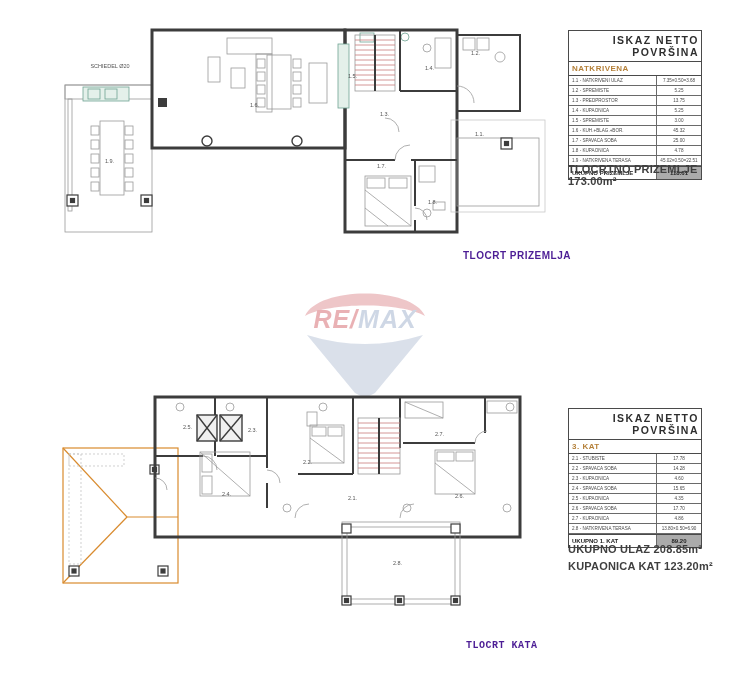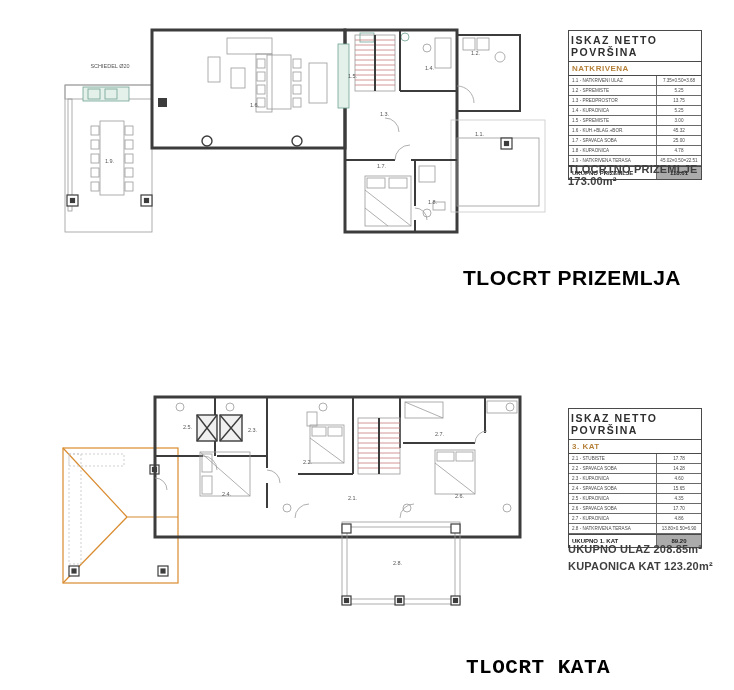--- a/index.html
+++ b/index.html
@@ -1,22 +1,22 @@
 <!DOCTYPE html>
 <html><head>
 <meta charset="utf-8">
 <style>
   html,body{margin:0;padding:0;background:#ffffff;}
   #canvas{position:relative;width:734px;height:690px;background:#ffffff;overflow:hidden;
           font-family:"Liberation Sans", sans-serif;color:#3d3d3d;}
   .plan{position:absolute;z-index:2;}
-  .caption{position:absolute;z-index:3;font-size:21px;font-weight:600;letter-spacing:.5px;color:#000000;margin-top:16px;}
+  .caption{position:absolute;z-index:3;font-size:10px;font-weight:600;letter-spacing:.5px;color:#4c1d95;}
   
   .area-table{position:absolute;left:568px;width:132px;border:1.5px solid #4a4a4a;background:#fff;z-index:3;}
-  .tbl-title{border-bottom:1px solid #4a4a4a;padding:3px 2px;text-align:left;font-weight:bold;
+  .tbl-title{border-bottom:1px solid #4a4a4a;padding:3px 2px;text-align:right;font-weight:bold;
              font-size:10.5px;letter-spacing:1.5px;line-height:12px;color:#2e2e2e;}
   .tbl-section{border-bottom:1px solid #4a4a4a;padding:2px 3px;font-size:8px;font-weight:bold;
                color:#b5813a;letter-spacing:.5px;}
   .trow{display:flex;border-bottom:1px solid #6a6a6a;height:9px;align-items:center;}
   .trow:last-child{border-bottom:none;}
   .tlabel{flex:1;font-size:4.6px;color:#4a4a4a;padding-left:3px;white-space:nowrap;overflow:hidden;}
   .tval{width:44px;border-left:1px solid #6a6a6a;font-size:4.6px;color:#4a4a4a;text-align:center;
         align-self:stretch;display:flex;align-items:center;justify-content:center;}
   .trow.total{height:12px;border-top:1px solid #4a4a4a;}
   .trow.total .tlabel{font-size:6px;font-weight:bold;color:#222;}
@@ -24,20 +24,27 @@
   .summary{position:absolute;z-index:3;font-size:11px;font-weight:bold;color:#3f3f3f;letter-spacing:.2px;}
   
   #watermark{position:absolute;left:278px;top:283px;width:174px;height:118px;z-index:1;opacity:.5;}
   svg text{font-family:"Liberation Sans", sans-serif;}
 </style>
 </head>
 <body>
 
 <div id="canvas">
 
+  <div id="watermark">
+    <svg width="174" height="118" viewBox="0 0 174 118">
+      <path d="M 27,33 C 40,3 134,3 147,33 C 123,19 51,19 27,33 Z" fill="#de8e93"></path>
+      <text x="87" y="45" text-anchor="middle" font-size="25" font-weight="bold" font-style="italic" letter-spacing="1"><tspan fill="#d4666c">RE</tspan><tspan fill="#d4666c">/</tspan><tspan fill="#9fb0cc">MAX</tspan></text>
+      <path d="M 29,52 Q 87,70 145,52 L 97,110 Q 87,117 77,110 Z" fill="#b6c2d6"></path>
+    </svg>
+  </div>
 
   <svg class="plan" style="left:55px;top:8px;" width="492" height="242" viewBox="0 0 492 242">
 
     <text x="55" y="60" text-anchor="middle" font-size="5.5" fill="#555">SCHIEDEL Ø20</text>
 
     <g stroke="#9a9a9a" stroke-width="0.8" fill="none">
       <rect x="10" y="77" width="87" height="147"></rect>
       <rect x="10" y="77" width="87" height="14"></rect>
       <rect x="13" y="91" width="4" height="112"></rect>
     </g>

